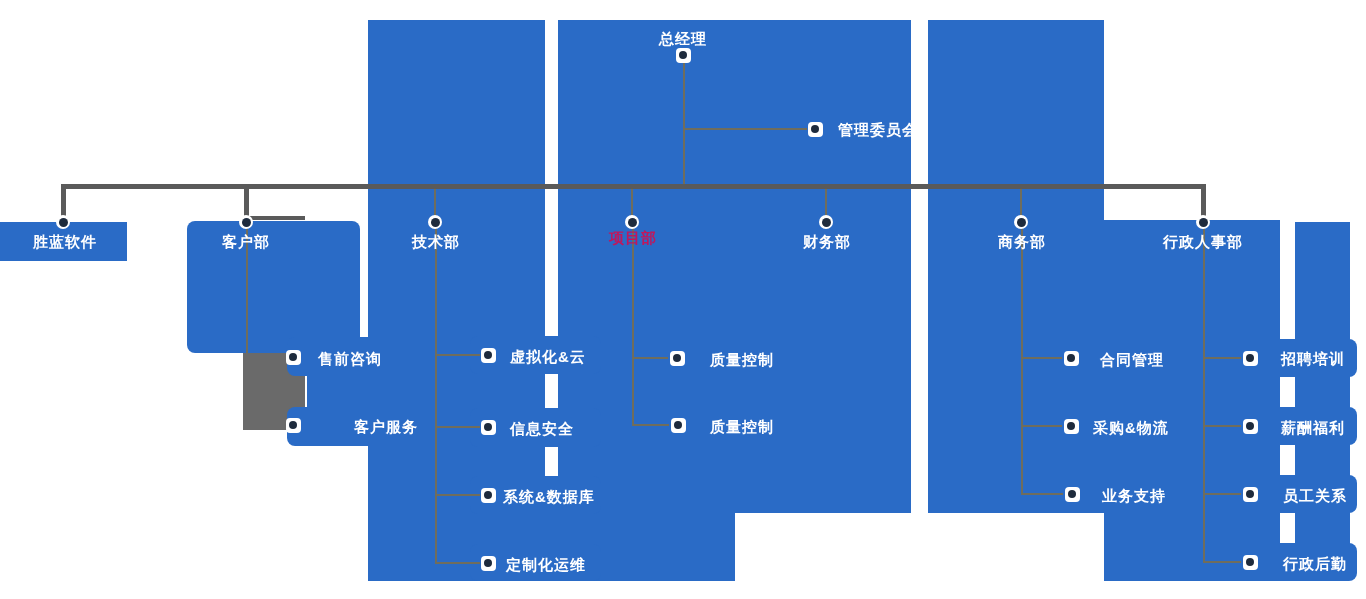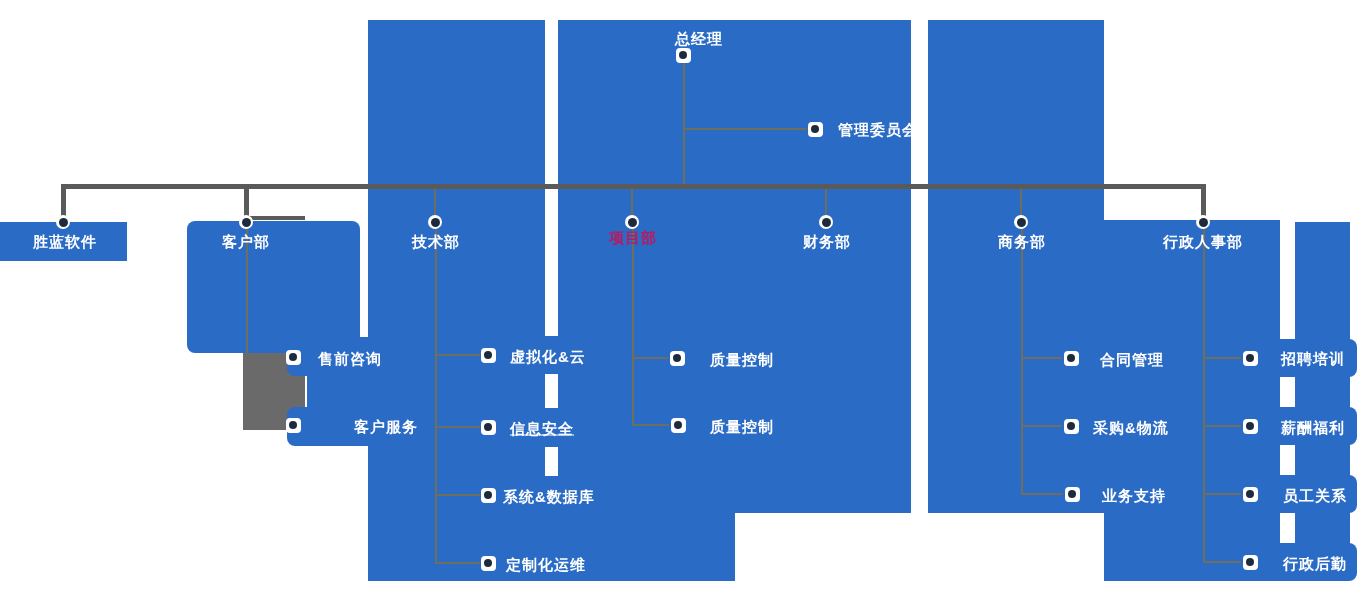--- a/index.html
+++ b/index.html
@@ -10,21 +10,21 @@
   .grayblock{z-index:2;}
   .box{z-index:3;}
   .hline,.vline{z-index:4;}
   .thick{z-index:5;}
   .ring-icon{z-index:6;border-radius:50%;background:#ffffff;}
   .ring-icon .dot{position:absolute;border-radius:50%;}
   .port-icon{z-index:6;background:#ffffff;border-radius:4px;}
   .port-icon .dot{position:absolute;border-radius:50%;}
   .nlabel{z-index:7;color:#ffffff;font-size:15px;font-weight:bold;white-space:nowrap;
           letter-spacing:1px;transform:translateY(-50%);line-height:1;}
-  .nlabel.center{transform:translate(-50%,-50%);margin-left:16px;}
+  .nlabel.center{transform:translate(-50%,-50%);}
 </style>
 </head>
 <body>
 
 <div id="stage">
     <div class="panel" style="left: 368px; top: 20px; width: 177px; height: 561px; border-radius: 0px; background: rgb(42, 107, 198);"></div>
     <div class="panel" style="left: 558px; top: 20px; width: 353px; height: 493px; border-radius: 0px; background: rgb(42, 107, 198);"></div>
     <div class="panel" style="left: 928px; top: 20px; width: 176px; height: 493px; border-radius: 0px; background: rgb(42, 107, 198);"></div>
     <div class="panel" style="left: 1104px; top: 220px; width: 176px; height: 361px; border-radius: 0px; background: rgb(42, 107, 198);"></div>
     <div class="panel" style="left: 545px; top: 513px; width: 190px; height: 68px; border-radius: 0px; background: rgb(42, 107, 198);"></div>
@@ -100,21 +100,21 @@
       <div class="dot" style="left: 2.5px; top: 2.5px; width: 9px; height: 9px; background: rgb(30, 43, 61);"></div>
     </div>
     <div class="nlabel" style="left: 412px; top: 241px; color: rgb(255, 255, 255);">技术部</div>
     <div class="port-icon" style="left: 480.5px; top: 347.5px; width: 15px; height: 15px;">
       <div class="dot" style="left: 3.5px; top: 3px; width: 8px; height: 8px; background: rgb(30, 43, 61);"></div>
     </div>
     <div class="nlabel" style="left: 510px; top: 356px; color: rgb(255, 255, 255);">虚拟化&amp;云</div>
     <div class="port-icon" style="left: 480.5px; top: 419.5px; width: 15px; height: 15px;">
       <div class="dot" style="left: 3.5px; top: 3px; width: 8px; height: 8px; background: rgb(30, 43, 61);"></div>
     </div>
-    <div class="nlabel" style="left: 510px; top: 428px; color: rgb(255, 255, 255); text-decoration: underline;">信息安全</div>
+    <div class="nlabel" style="left: 510px; top: 428px; color: rgb(255, 255, 255);">信息安全</div>
     <div class="port-icon" style="left: 480.5px; top: 487.5px; width: 15px; height: 15px;">
       <div class="dot" style="left: 3.5px; top: 3px; width: 8px; height: 8px; background: rgb(30, 43, 61);"></div>
     </div>
     <div class="nlabel" style="left: 503px; top: 496px; color: rgb(255, 255, 255);">系统&amp;数据库</div>
     <div class="port-icon" style="left: 480.5px; top: 555.5px; width: 15px; height: 15px;">
       <div class="dot" style="left: 3.5px; top: 3px; width: 8px; height: 8px; background: rgb(30, 43, 61);"></div>
     </div>
     <div class="nlabel" style="left: 506px; top: 564px; color: rgb(255, 255, 255);">定制化运维</div>
     <div class="ring-icon" style="left: 625px; top: 215px; width: 14px; height: 14px;">
       <div class="dot" style="left: 2.5px; top: 2.5px; width: 9px; height: 9px; background: rgb(30, 43, 61);"></div>

